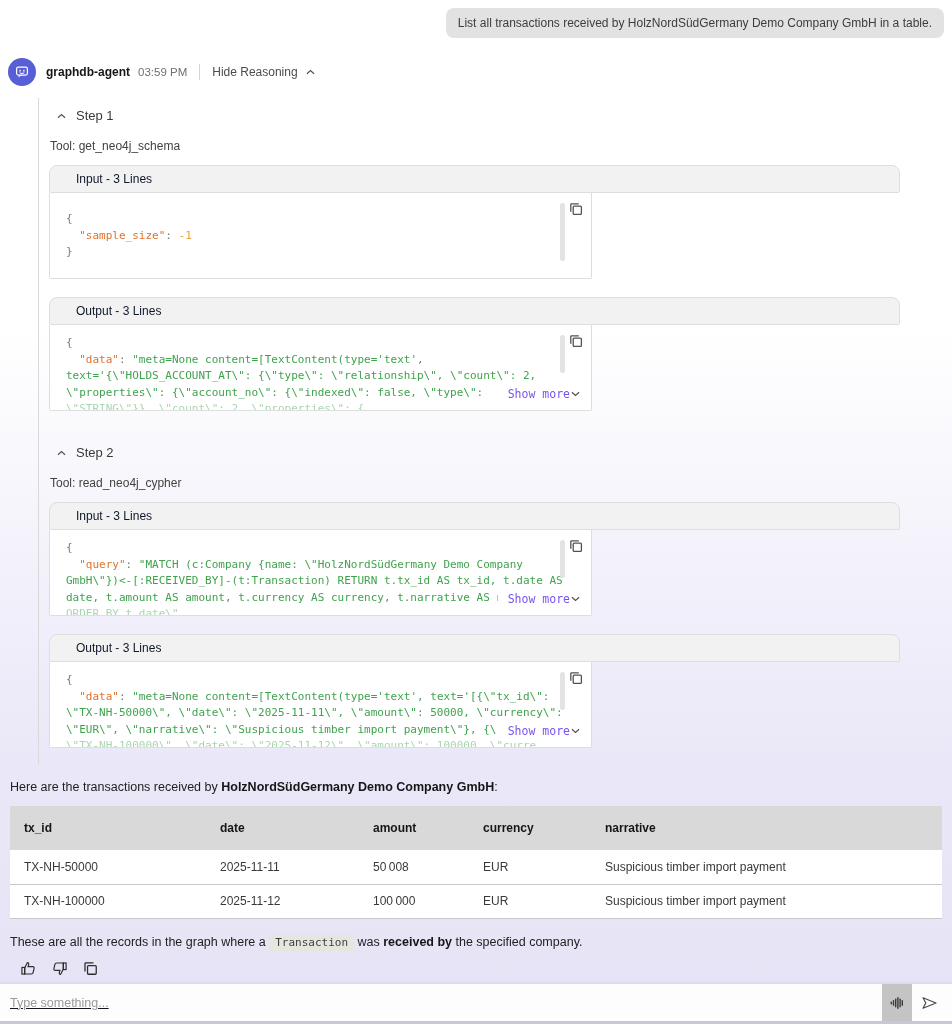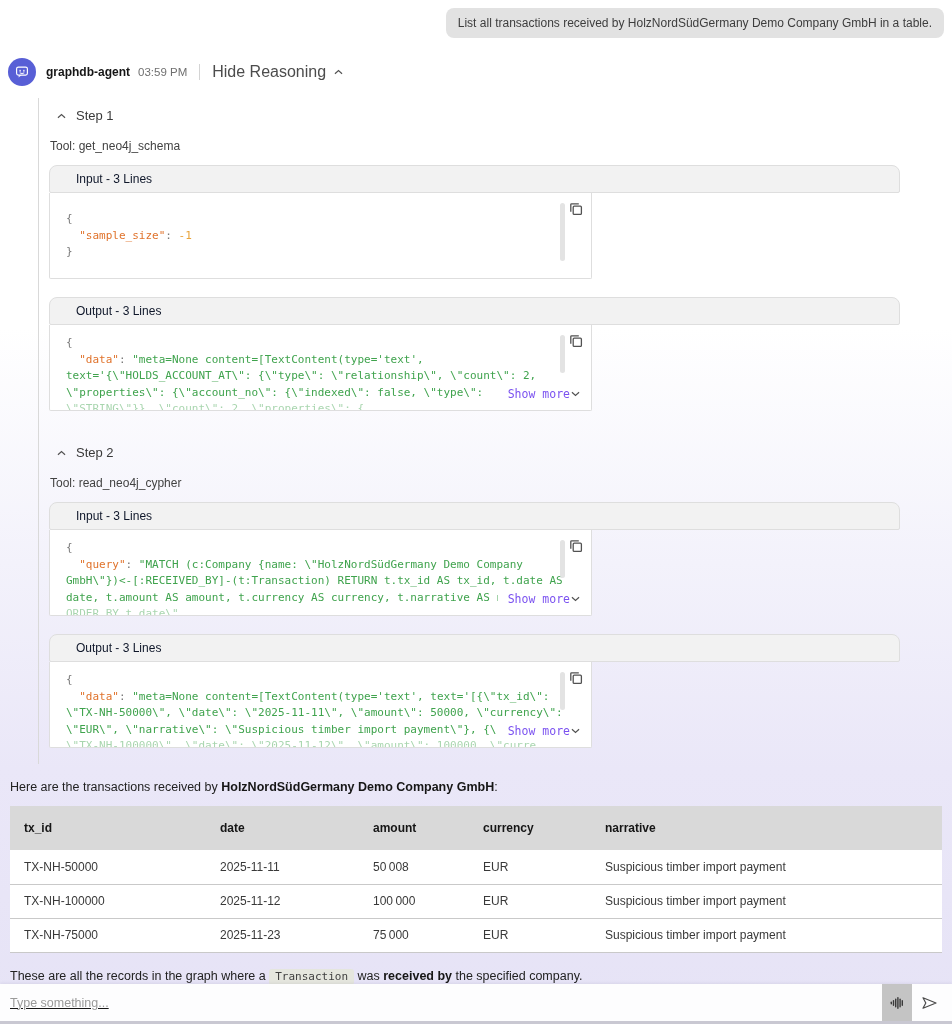--- a/index.html
+++ b/index.html
@@ -13,21 +13,21 @@
   .user-bubble { background:#e2e2e2; color:#3d3d3d; font-size:12px; line-height:14px;
                  padding:8px 12px; border-radius:8px; max-width:620px; }
 
   
   .agent-row { display:flex; align-items:center; margin:20px 0 0 8px; height:28px; }
   .avatar { width:28px; height:28px; border-radius:50%; background:#585fd6; display:flex;
             align-items:center; justify-content:center; flex:0 0 auto; }
   .agent-name { font-size:12px; font-weight:bold; color:#161616; margin-left:10px; }
   .agent-time { font-size:11.5px; color:#6f6f6f; margin-left:8px; }
   .vdiv { width:1px; height:16px; background:#d4d4d4; margin:0 12px; }
-  .toggle { display:flex; align-items:center; gap:7px; font-size:16px; color:#4c4c4c; cursor:pointer;justify-content:center; }
+  .toggle { display:flex; align-items:center; gap:7px; font-size:12px; color:#4c4c4c; cursor:pointer;justify-content:center; }
 
   
   .reasoning { margin:12px 52px 0 38px; border-left:1px solid #d9d9d9; padding:10px 0 16px 10px; }
   .step-head { display:flex; align-items:center; gap:9px; font-size:13px; color:#393939; padding-left:7px; cursor:pointer; }
   .step-head.second { margin-top:34px; }
   .tool-label { font-size:12px; color:#424242; margin:16px 0 0 1px; }
 
   .block { margin-top:12px; }
   .block-head { background:#f2f2f2; border:1px solid #dedede; border-radius:8px 8px 2px 2px;
                 height:28px; line-height:26px; padding-left:26px; font-size:12px; color:#0f172a; }
@@ -222,27 +222,20 @@
           <td>EUR</td>
           <td>Suspicious timber import payment</td>
         </tr>
         <tr>
           <td>TX-NH-100000</td>
           <td>2025-11-12</td>
           <td>100 000</td>
           <td>EUR</td>
           <td>Suspicious timber import payment</td>
         </tr>
-        <tr>
-          <td>TX-NH-75000</td>
-          <td>2025-11-23</td>
-          <td>75 000</td>
-          <td>EUR</td>
-          <td>Suspicious timber import payment</td>
-        </tr>
       </tbody>
     </table>
 
   <p class="closing"><span>These are all the records in the graph where a </span><span class="inline-code">Transaction</span><span> was </span><span class="b">received by</span><span> the specified company.</span></p>
 
   <div class="actions">
     <button class="action-btn">
       <svg width="17" height="17" viewBox="0 0 16 16" fill="none" stroke="currentColor" stroke-width="1.1">
         <rect x="1.8" y="7" width="2.6" height="6.2"></rect>
         <path d="M4.4 12.6 V7.4 L7 2.4 c1 .1 1.5 .9 1.2 1.9 L7.6 6.2 h4.5 c.8 0 1.4 .7 1.2 1.5 l-.9 3.9 c-.2 .9 -.9 1.6 -1.8 1.6 H4.4 z"></path>

